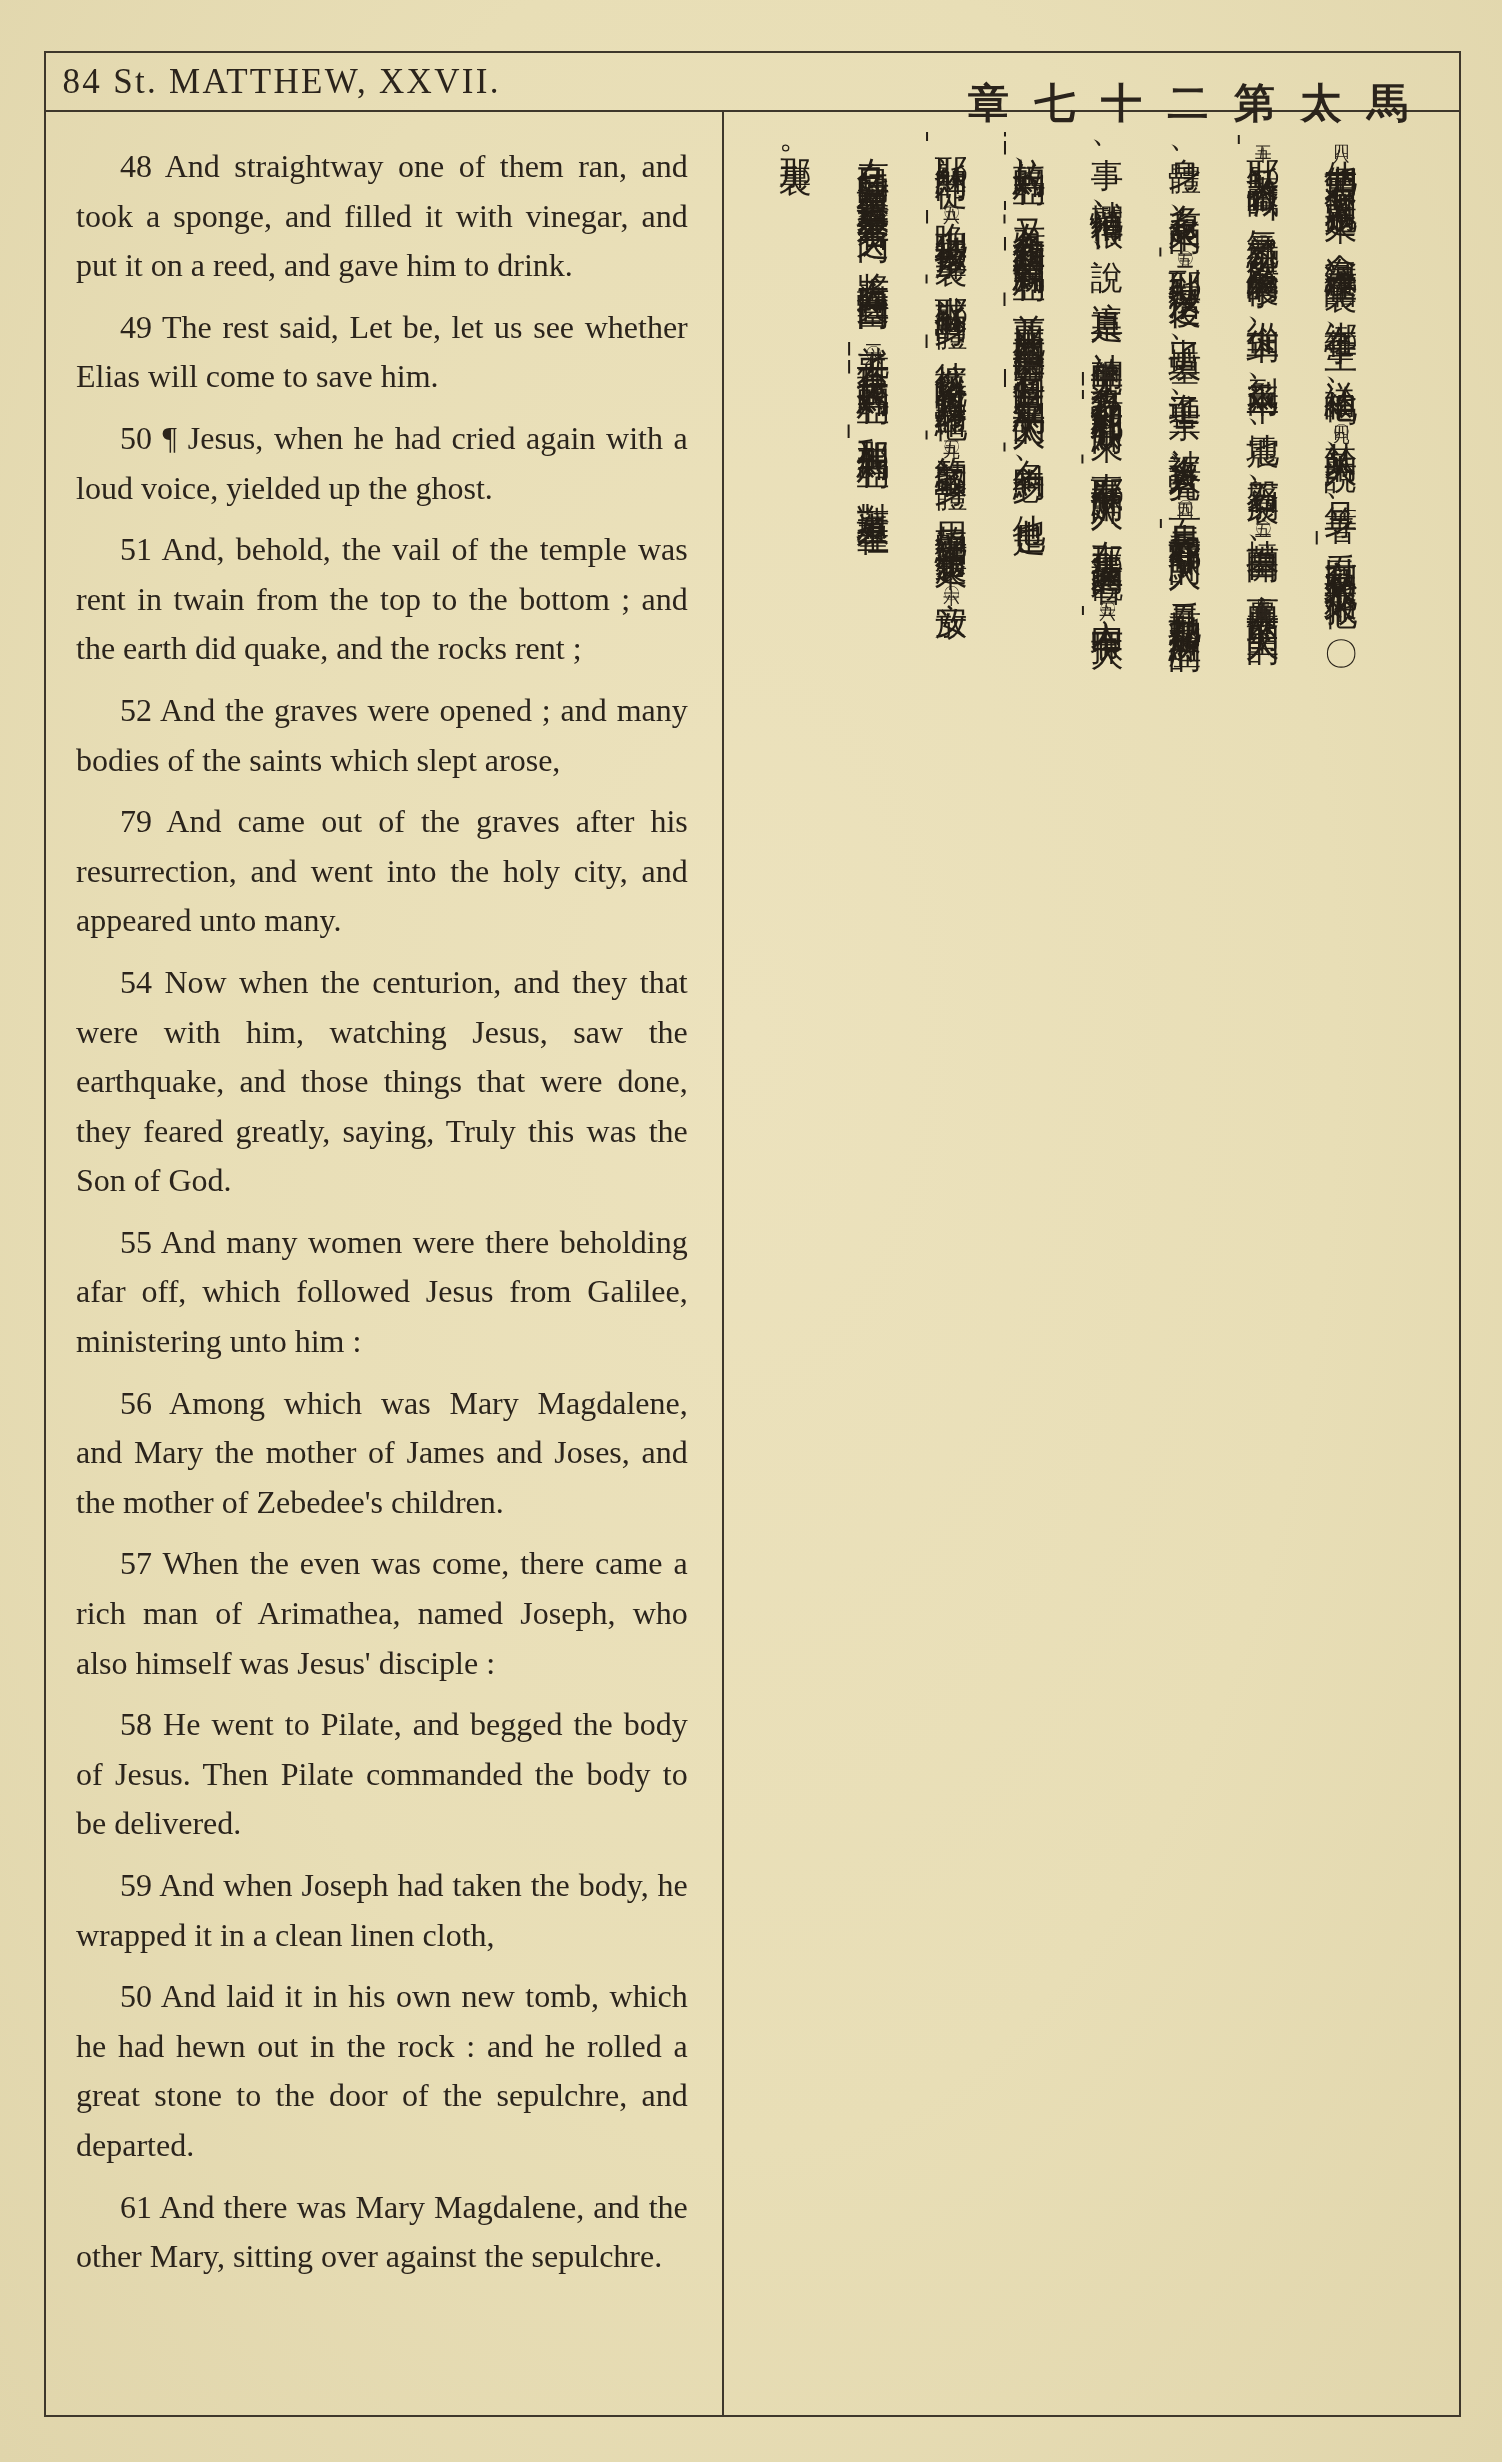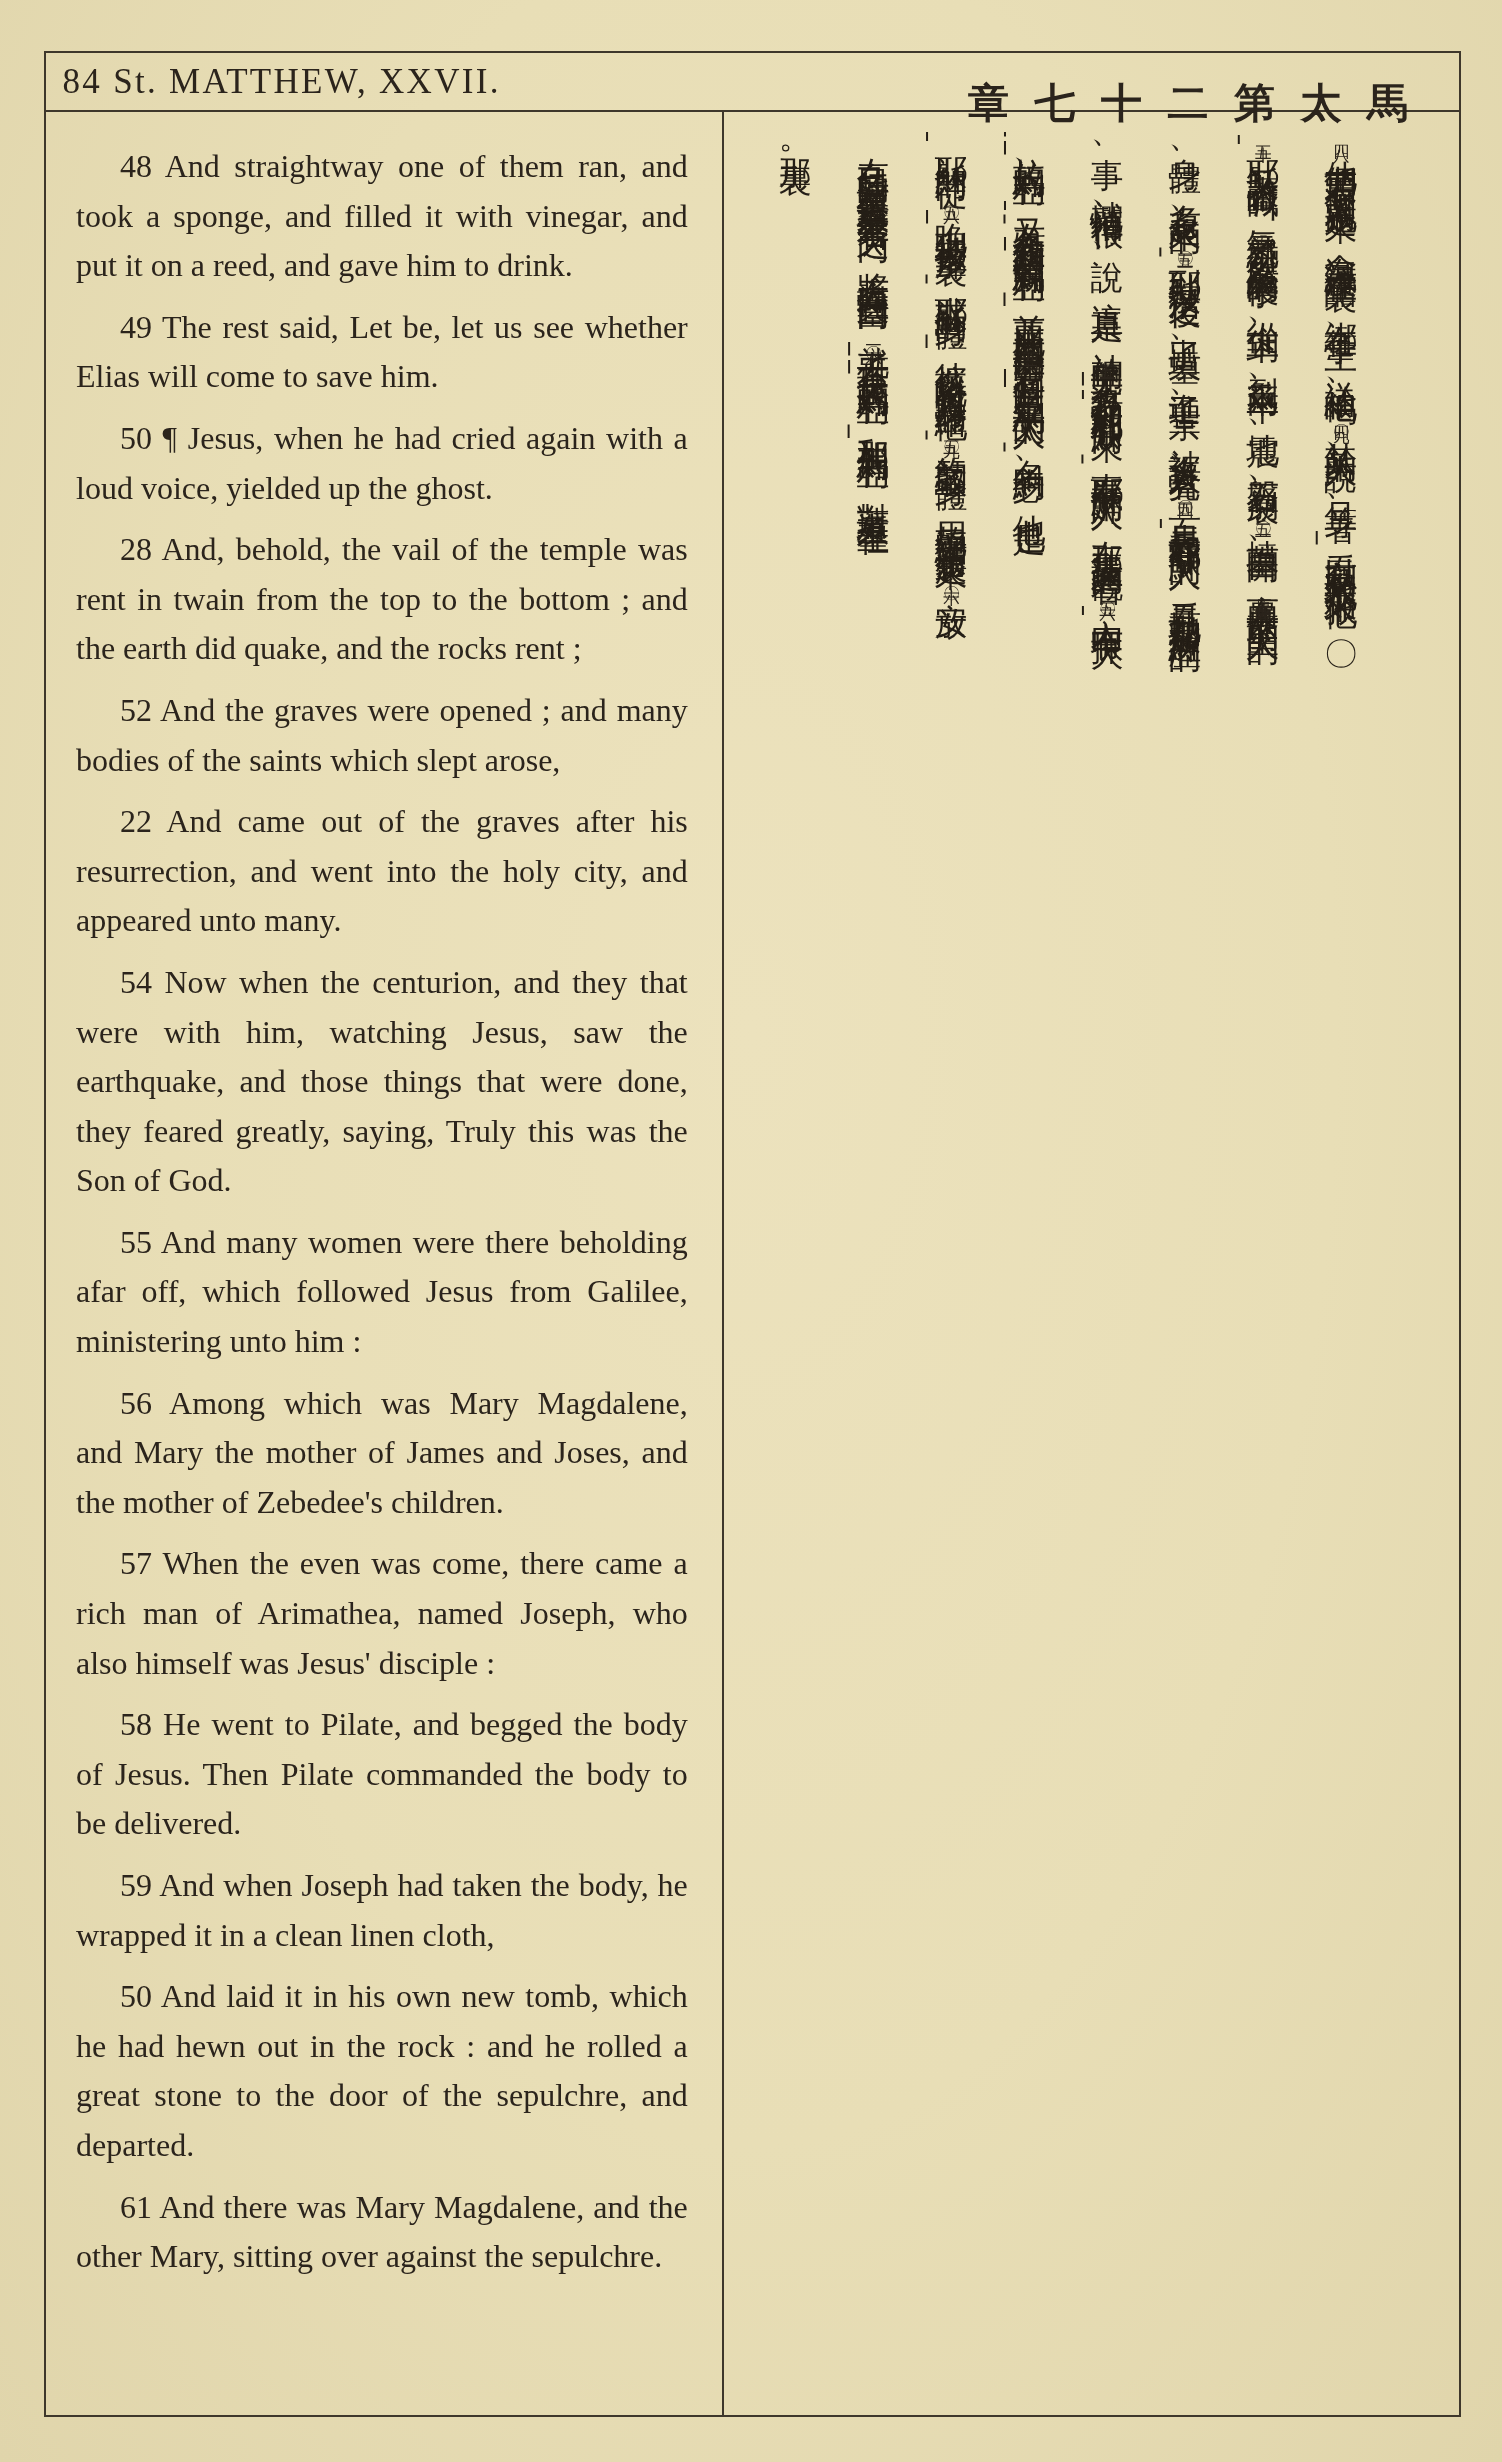--- a/index.html
+++ b/index.html
@@ -107,23 +107,23 @@
     <div class="header-row">
       <div class="header-left">84 St. MATTHEW, XXVII.</div>
       <div class="header-right">章七十二第太馬</div>
     </div>
 
     <div class="content-row">
       <div class="english-pane">
           <p class="verse">48 And straightway one of them ran, and took a sponge, and filled it with vinegar, and put it on a reed, and gave him to drink.</p>
           <p class="verse">49 The rest said, Let be, let us see whether Elias will come to save him.</p>
           <p class="verse">50 ¶ Jesus, when he had cried again with a loud voice, yielded up the ghost.</p>
-          <p class="verse">28 And, behold, the vail of the temple was rent in twain from the top to the bottom ; and the earth did quake, and the rocks rent ;</p>
+          <p class="verse">51 And, behold, the vail of the temple was rent in twain from the top to the bottom ; and the earth did quake, and the rocks rent ;</p>
           <p class="verse">52 And the graves were opened ; and many bodies of the saints which slept arose,</p>
-          <p class="verse">22 And came out of the graves after his resurrection, and went into the holy city, and appeared unto many.</p>
+          <p class="verse">79 And came out of the graves after his resurrection, and went into the holy city, and appeared unto many.</p>
           <p class="verse">54 Now when the centurion, and they that were with him, watching Jesus, saw the earthquake, and those things that were done, they feared greatly, saying, Truly this was the Son of God.</p>
           <p class="verse">55 And many women were there beholding afar off, which followed Jesus from Galilee, ministering unto him :</p>
           <p class="verse">56 Among which was Mary Magdalene, and Mary the mother of James and Joses, and the mother of Zebedee's children.</p>
           <p class="verse">57 When the even was come, there came a rich man of Arimathea, named Joseph, who also himself was Jesus' disciple :</p>
           <p class="verse">58 He went to Pilate, and begged the body of Jesus. Then Pilate commanded the body to be delivered.</p>
           <p class="verse">59 And when Joseph had taken the body, he wrapped it in a clean linen cloth,</p>
           <p class="verse">50 And laid it in his own new tomb, which he had hewn out in the rock : and he rolled a great stone to the door of the sepulchre, and departed.</p>
           <p class="verse">61 And there was Mary Magdalene, and the other Mary, sitting over against the sepulchre.</p>
         </div>
       <div class="chinese-pane">

